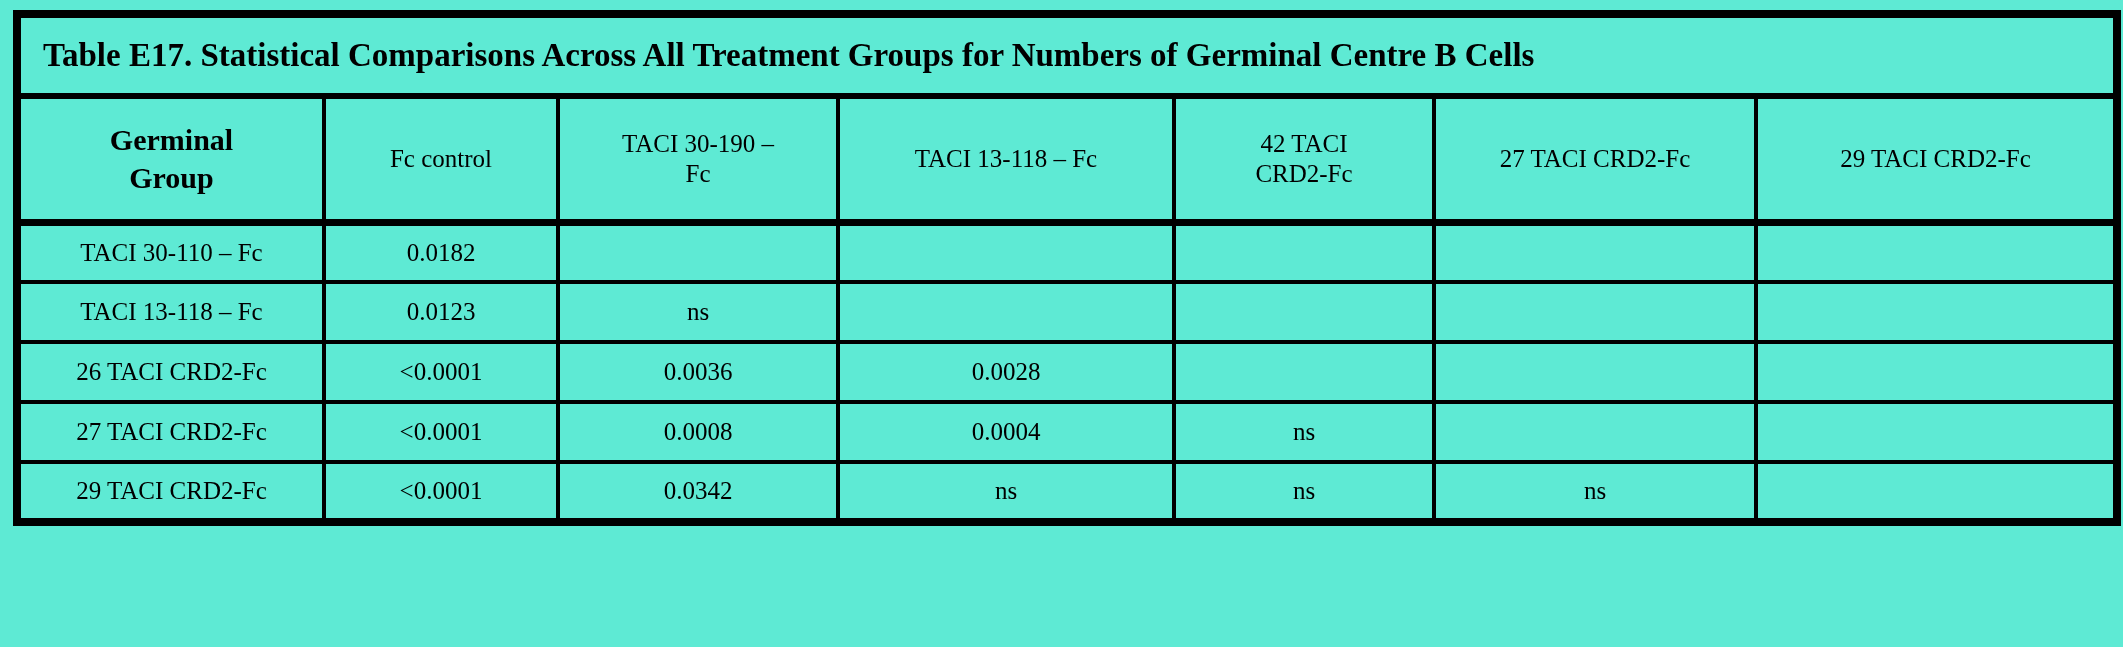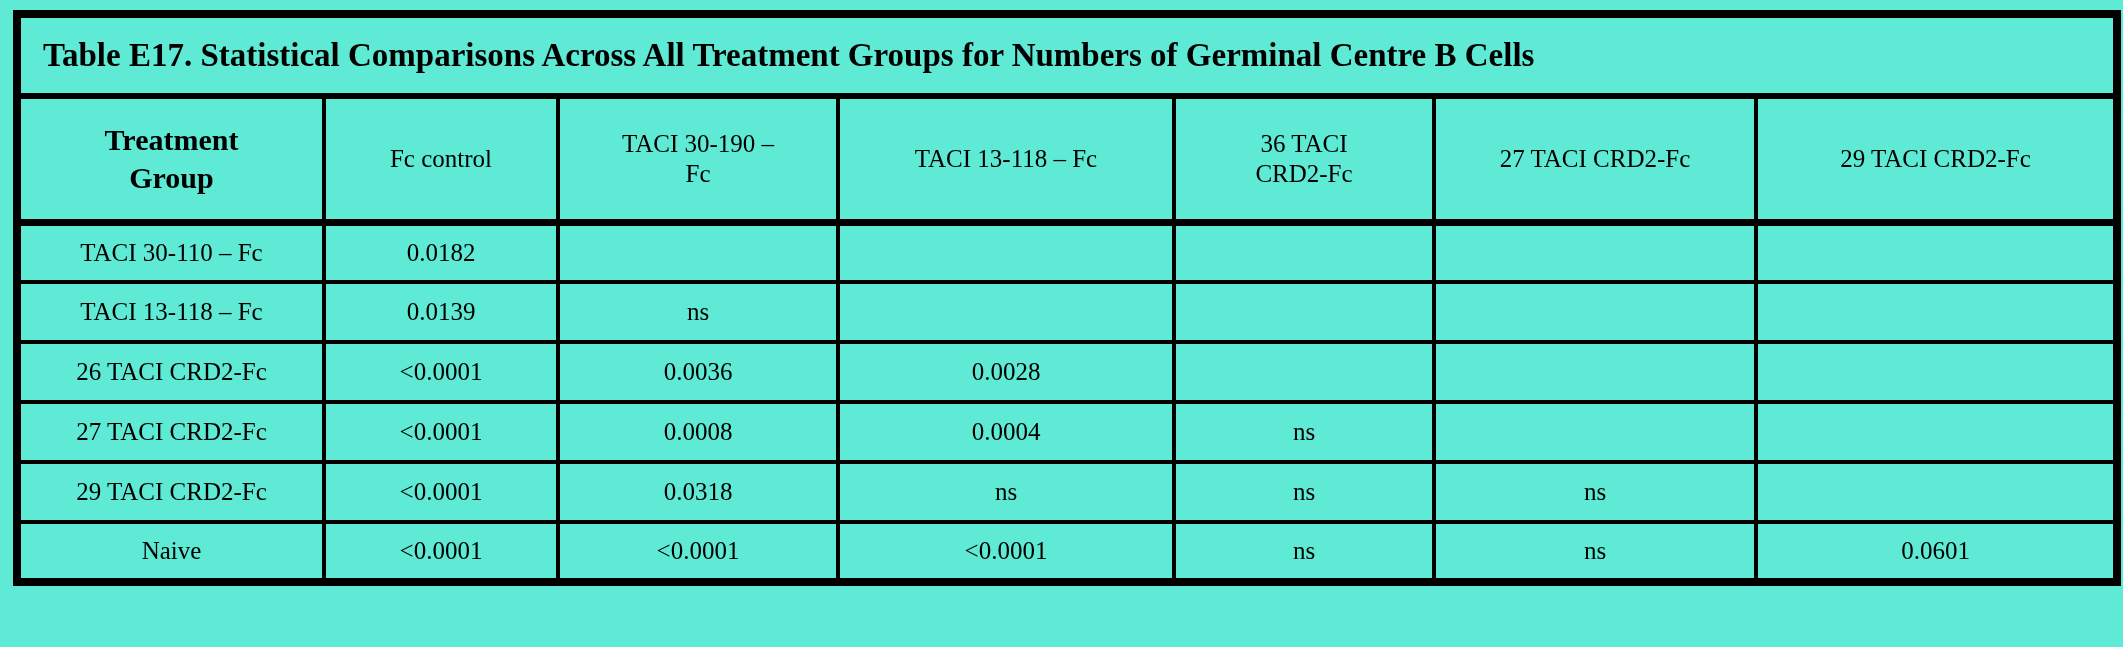--- a/index.html
+++ b/index.html
@@ -74,45 +74,45 @@
       <col style="width:336px">
       <col style="width:260px">
       <col style="width:322px">
       <col style="width:361px">
     </colgroup>
     <thead>
       <tr class="title-row">
         <th colspan="7">Table E17. Statistical Comparisons Across All Treatment Groups for Numbers of Germinal Centre B Cells</th>
       </tr>
       <tr class="header-row">
-        <th class="corner">Treatment
+        <th class="corner">Germinal
 Group</th>
         <th>Fc control</th>
         <th>TACI 30-190 –
 Fc</th>
         <th>TACI 13-118 – Fc</th>
-        <th>36 TACI
+        <th>42 TACI
 CRD2-Fc</th>
         <th>27 TACI CRD2-Fc</th>
         <th>29 TACI CRD2-Fc</th>
       </tr>
     </thead>
     <tbody>
       <tr>
         <th>TACI 30-110 – Fc</th>
         <td>0.0182</td>
         <td></td>
         <td></td>
         <td></td>
         <td></td>
         <td></td>
       </tr>
       <tr>
         <th>TACI 13-118 – Fc</th>
-        <td>0.0139</td>
+        <td>0.0123</td>
         <td>ns</td>
         <td></td>
         <td></td>
         <td></td>
         <td></td>
       </tr>
       <tr>
         <th>26 TACI CRD2-Fc</th>
         <td>&lt;0.0001</td>
         <td>0.0036</td>
@@ -126,30 +126,21 @@
         <td>&lt;0.0001</td>
         <td>0.0008</td>
         <td>0.0004</td>
         <td>ns</td>
         <td></td>
         <td></td>
       </tr>
       <tr>
         <th>29 TACI CRD2-Fc</th>
         <td>&lt;0.0001</td>
-        <td>0.0318</td>
+        <td>0.0342</td>
         <td>ns</td>
         <td>ns</td>
         <td>ns</td>
         <td></td>
-      </tr>
-      <tr>
-        <th>Naive</th>
-        <td>&lt;0.0001</td>
-        <td>&lt;0.0001</td>
-        <td>&lt;0.0001</td>
-        <td>ns</td>
-        <td>ns</td>
-        <td>0.0601</td>
       </tr>
     </tbody>
   </table>
 </div>
 
 </body></html>

